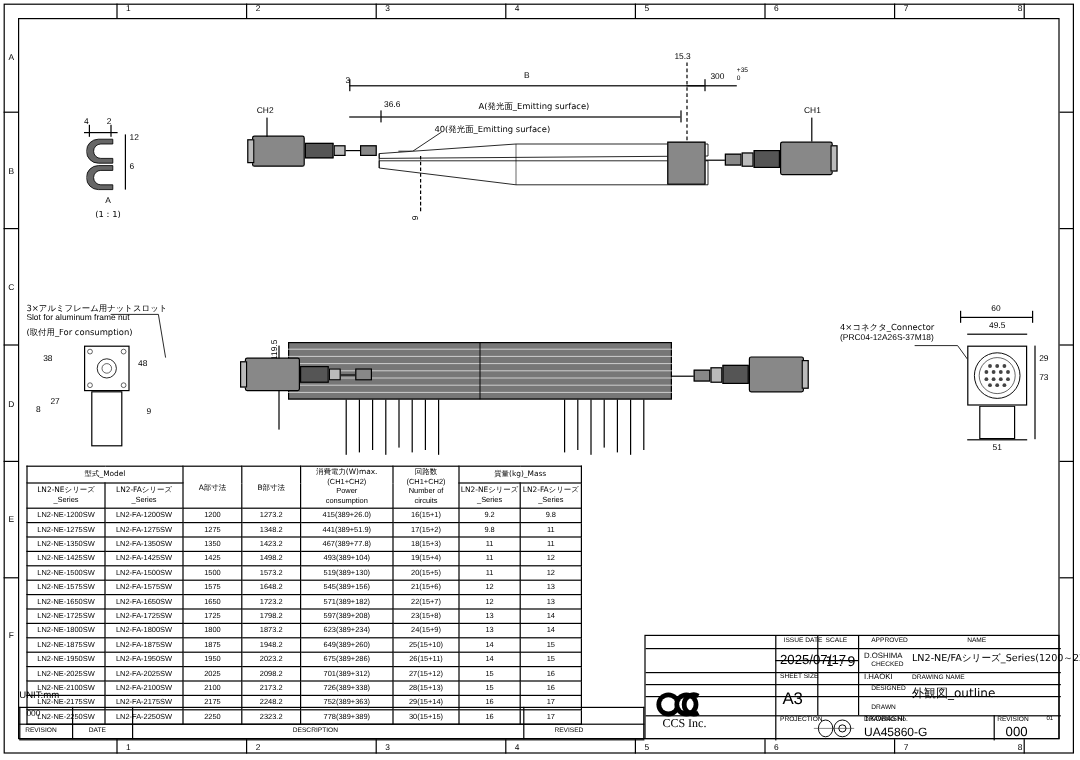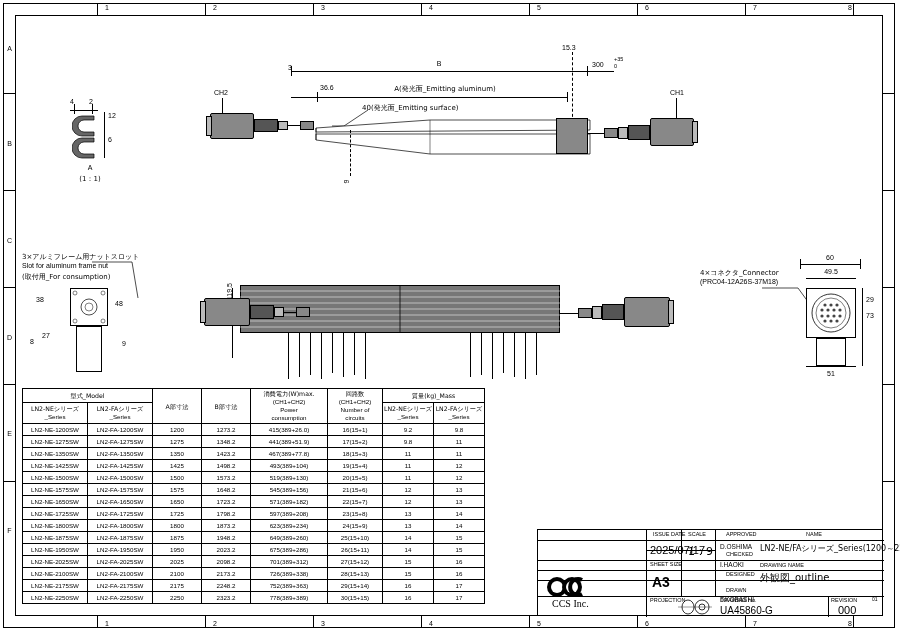--- a/index.html
+++ b/index.html
@@ -119,21 +119,21 @@
   <div>
 
     <div class="ln" style="left:291px;top:71px;width:296px"></div>
     <div class="vl" style="left:291px;top:66px;height:10px"></div>
     <div class="vl" style="left:587px;top:66px;height:10px"></div>
     <div class="lbl c" style="left:424px;top:60px;width:30px">B</div>
 
     <div class="ln" style="left:317px;top:97px;width:250px"></div>
     <div class="vl" style="left:317px;top:92px;height:10px"></div>
     <div class="vl" style="left:567px;top:92px;height:10px"></div>
-    <div class="lbl c ja" style="left:380px;top:84px;width:130px">A(発光面_Emitting aluminum)</div>
+    <div class="lbl c ja" style="left:380px;top:84px;width:130px">A(発光面_Emitting surface)</div>
 
     <div class="ln" style="left:291px;top:97px;width:26px"></div>
     <div class="lbl" style="left:320px;top:84px">36.6</div>
 
     <div class="lbl" style="left:288px;top:64px">3</div>
 
     <div class="lbl" style="left:562px;top:44px">15.3</div>
     <div class="vdash" style="left:572px;top:52px;height:70px"></div>
 
     <div class="ln" style="left:572px;top:71px;width:42px"></div>
@@ -482,20 +482,36 @@
           <td>2250</td>
           <td>2323.2</td>
           <td>778(389+389)</td>
           <td>30(15+15)</td>
           <td>16</td>
           <td>17</td>
         </tr>
       </tbody>
   </table>
 
+  <div id="unitblock">
+    <div class="lbl" style="left:0px;top:0px;font-size:8px">UNIT:mm</div>
+    <div class="ln" style="left:0px;top:14px;width:521px"></div>
+    <div class="ln" style="left:0px;top:28px;width:521px"></div>
+    <div class="ln" style="left:0px;top:41px;width:521px"></div>
+    <div class="vl" style="left:0px;top:14px;height:27px"></div>
+    <div class="vl" style="left:44px;top:14px;height:27px"></div>
+    <div class="vl" style="left:94px;top:14px;height:27px"></div>
+    <div class="vl" style="left:420px;top:14px;height:27px"></div>
+    <div class="vl" style="left:520px;top:14px;height:27px"></div>
+    <div class="lbl" style="left:6px;top:17px;font-size:7px">000</div>
+    <div class="lbl" style="left:5px;top:31px;font-size:5.5px">REVISION</div>
+    <div class="lbl" style="left:58px;top:31px;font-size:5.5px">DATE</div>
+    <div class="lbl" style="left:228px;top:31px;font-size:5.5px">DESCRIPTION</div>
+    <div class="lbl" style="left:446px;top:31px;font-size:5.5px">REVISED</div>
+  </div>
 
   <div id="titleblock">
 
     <div class="ln" style="left:0;top:10px;width:346px"></div>
     <div class="ln" style="left:0;top:30px;width:346px"></div>
     <div class="ln" style="left:0;top:40px;width:346px"></div>
     <div class="ln" style="left:108px;top:20px;width:69px"></div>
     <div class="ln" style="left:0;top:50px;width:346px"></div>
     <div class="ln" style="left:0;top:66px;width:346px"></div>
     <div class="vl" style="left:108px;top:0;height:87px"></div>
@@ -517,21 +533,21 @@
     <div class="tbtxt" style="left:182px;top:31px;font-size:6.5px">I.HAOKI</div>
     <div class="tbtxt tbsmall" style="left:188px;top:41px">DESIGNED</div>
     <div class="tbtxt tbsmall" style="left:188px;top:57px">DRAWN</div>
     <div class="tbtxt" style="left:182px;top:66px;font-size:6.5px">T.KOBASHI</div>
 
     <div class="tbtxt ja" style="left:222px;top:13px;font-size:8px">LN2-NE/FAシリーズ_Series(1200～2250)</div>
     <div class="tbtxt tbsmall" style="left:222px;top:32px">DRAWING  NAME</div>
     <div class="tbtxt ja" style="left:222px;top:41px;font-size:10px">外観図_outline</div>
 
     <div class="tbtxt tbsmall" style="left:112px;top:31px">SHEET  SIZE</div>
-    <div class="tbtxt" style="left:114px;top:44px;font-size:14px;font-weight:bold">A3</div>
+    <div class="tbtxt" style="left:114px;top:44px;font-size:14px;font-weight:normal">A3</div>
     <div class="tbtxt tbsmall" style="left:112px;top:67px">PROJECTION</div>
     <svg style="position:absolute;left:140px;top:69px" width="34" height="16">
       <ellipse cx="10" cy="8" rx="6" ry="7" fill="none" stroke="#000" stroke-width="0.8"></ellipse>
       <circle cx="24" cy="8" r="7" fill="none" stroke="#000" stroke-width="0.8"></circle>
       <circle cx="24" cy="8" r="3" fill="none" stroke="#000" stroke-width="0.8"></circle>
       <line x1="0" y1="8" x2="34" y2="8" stroke="#000" stroke-width="0.4"></line>
     </svg>
 
     <div class="tbtxt tbsmall" style="left:182px;top:67px">DRAWING No.</div>
     <div class="tbtxt" style="left:182px;top:75px;font-size:10px">UA45860-G</div>

